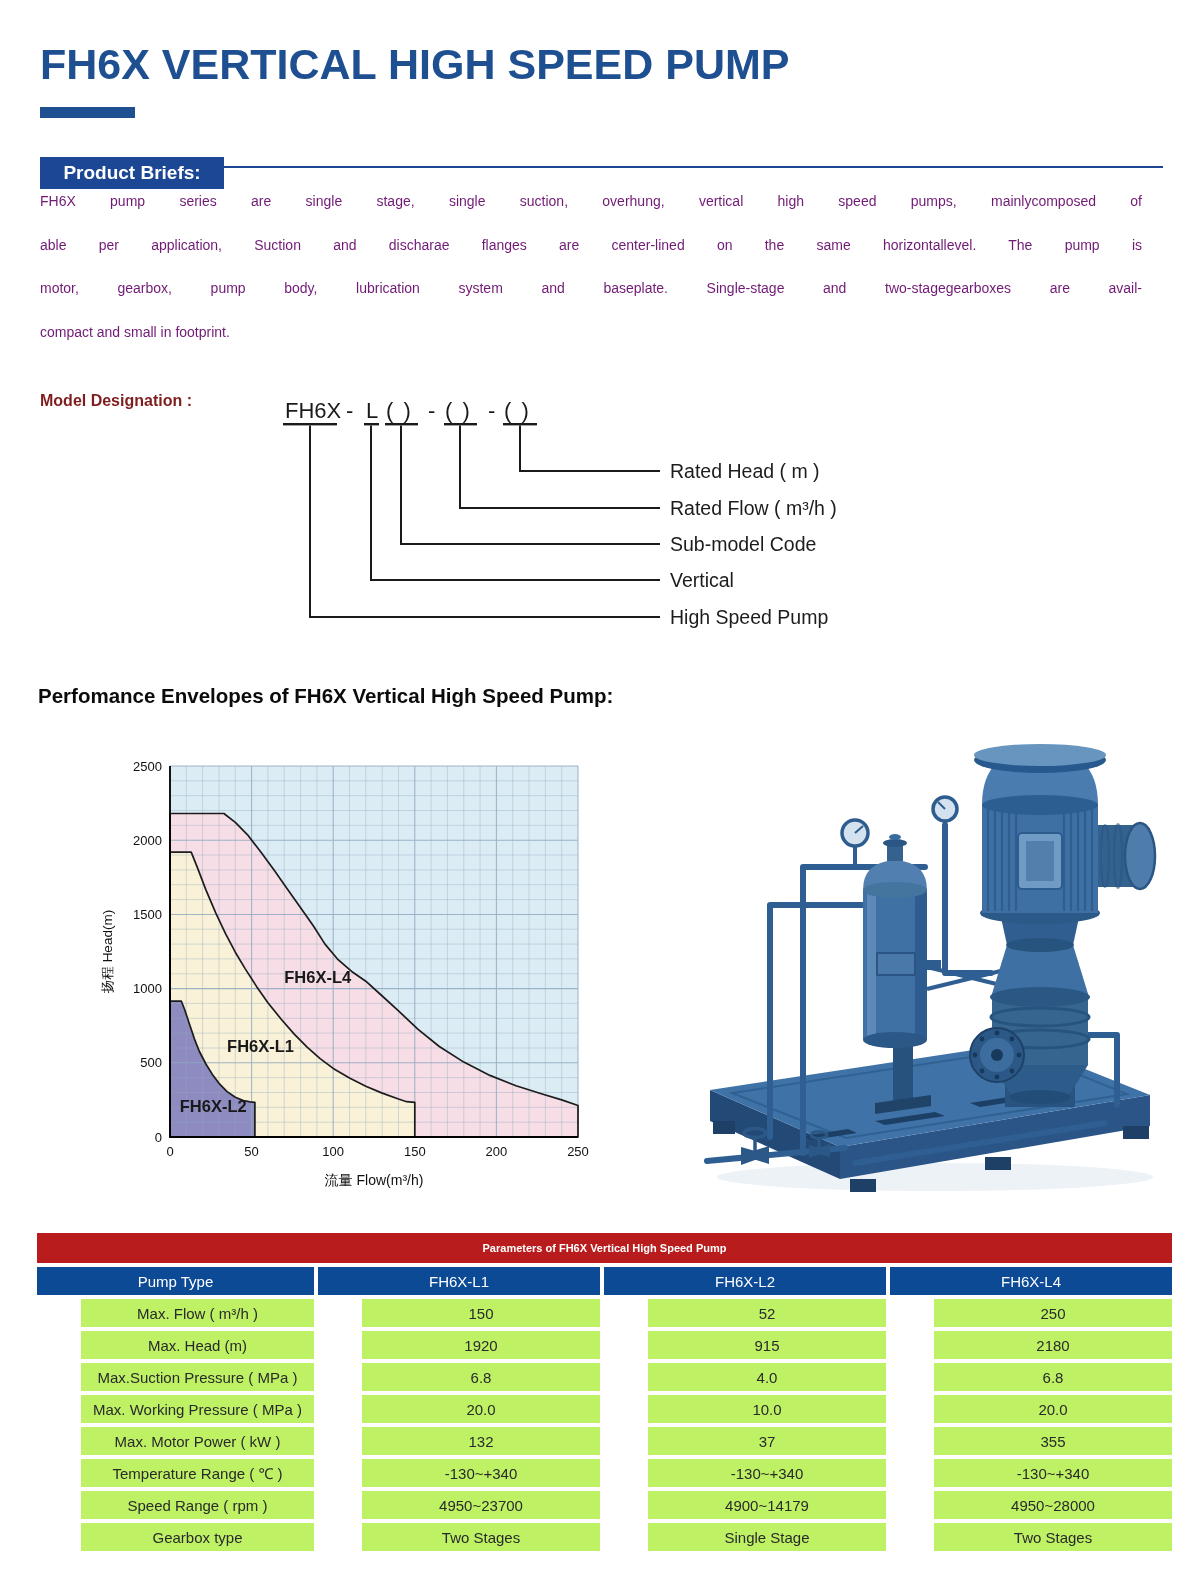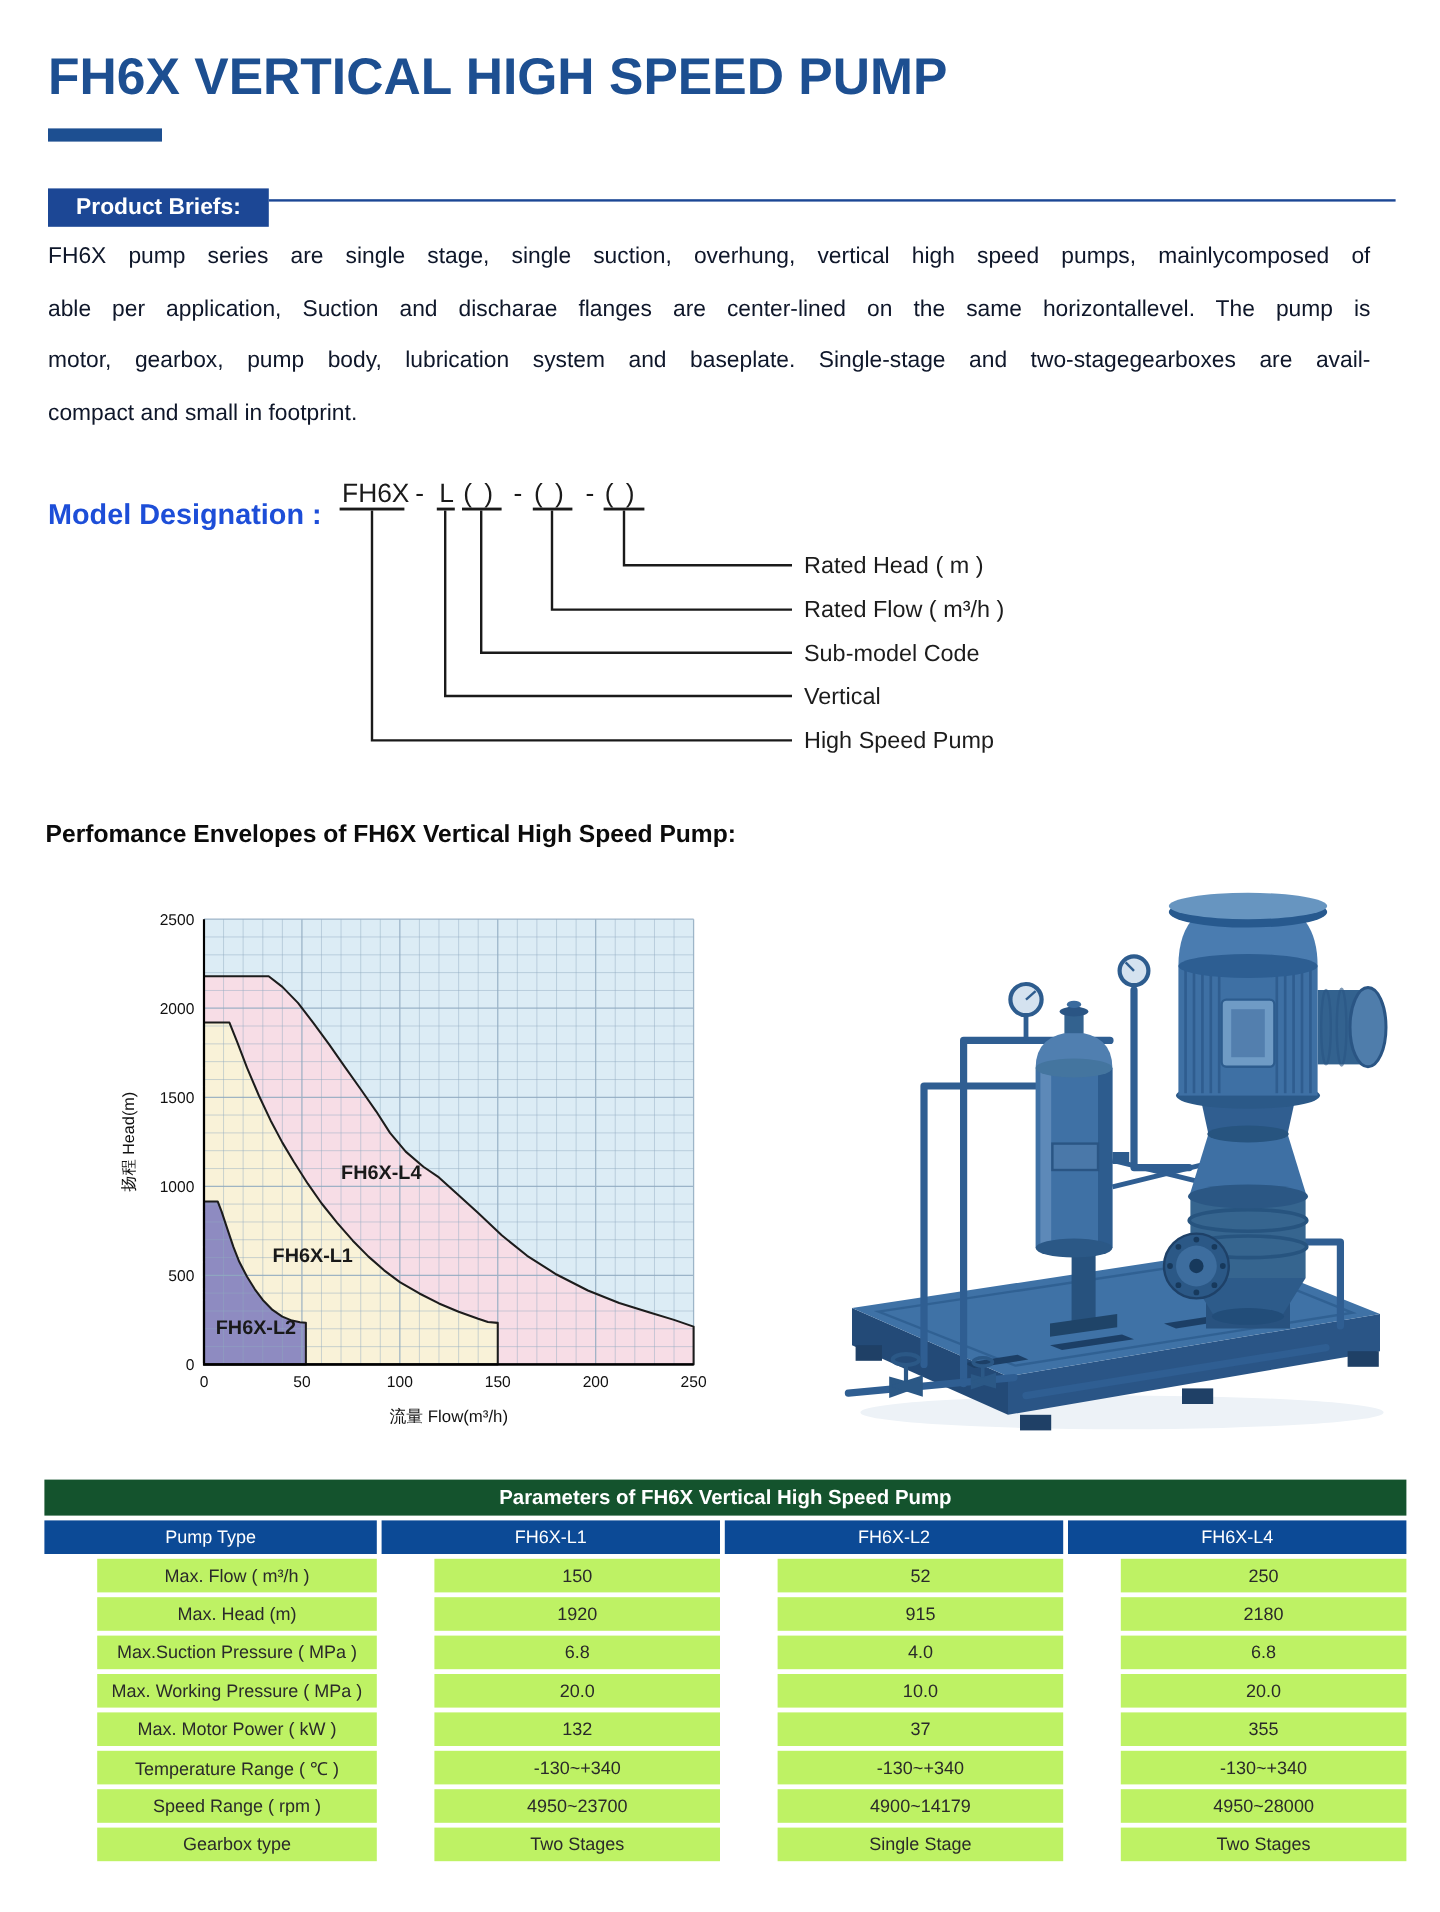--- a/index.html
+++ b/index.html
@@ -8,38 +8,38 @@
 
   .page-title{position:absolute;left:40px;top:40px;width:1100px;
         font-size:43px;font-weight:bold;color:#1d4f91;letter-spacing:0px;}
   .title-bar{position:absolute;left:40px;top:107px;width:95px;height:11px;background:#1d4f91;}
 
   .briefs-box{position:absolute;left:40px;top:157px;width:184px;height:32px;background:#1c4795;
         color:#fff;font-size:19px;font-weight:bold;display:flex;align-items:center;
         justify-content:center;}
   .briefs-line{position:absolute;left:224px;top:166px;width:939px;height:2px;background:#1c4795;}
 
-  .briefs-text{position:absolute;left:40px;top:192px;width:1102px;font-size:19px;color:#0f172a;}
+  .briefs-text{position:absolute;left:40px;top:180px;width:1102px;font-size:14px;color:#701a75;}
   .bline{height:43.5px;line-height:43.5px;overflow:hidden;text-align:justify;text-align-last:justify;}
   .bline.last{text-align:left;text-align-last:left;}
 
-  .model-heading{position:absolute;left:40px;top:416px;font-size:24px;font-weight:bold;color:#1d4ed8;}
+  .model-heading{position:absolute;left:40px;top:392px;font-size:16px;font-weight:bold;color:#7f1d1d;}
   .desig-svg{position:absolute;left:270px;top:383px;width:640px;height:260px;}
   .desig-svg text{font-family:"Liberation Sans",sans-serif;}
 
   .chart-heading{position:absolute;left:38px;top:684px;font-size:20.5px;font-weight:bold;color:#0b0b0b;}
   #chart-svg{position:absolute;left:95px;top:745px;width:505px;height:465px;}
   #chart-svg text{font-family:"Liberation Sans",sans-serif;}
 
   .pump-svg{position:absolute;left:685px;top:705px;width:490px;height:500px;}
 
   #param-table{position:absolute;left:37px;top:1233px;width:1135px;display:grid;
         grid-template-columns:277px 282px 282px 282px;gap:4px;background:#ffffff;}
-  .tbl-title{grid-column:1/-1;height:30px;background:#14532d;color:#ffffff;font-weight:bold;
-        font-size:17px;display:flex;align-items:center;justify-content:center;}
+  .tbl-title{grid-column:1/-1;height:30px;background:#b91c1c;color:#ffffff;font-weight:bold;
+        font-size:11px;display:flex;align-items:center;justify-content:center;}
   .th{height:28px;background:#0c4a96;color:#ffffff;font-size:15px;
         display:flex;align-items:center;justify-content:center;}
   .td{height:28px;background:#bef264;font-size:15px;color:#2a2a2a;
         display:flex;align-items:center;justify-content:center;margin-left:44px;}
 </style>
 </head>
 <body>
 
 <div id="page">
 

